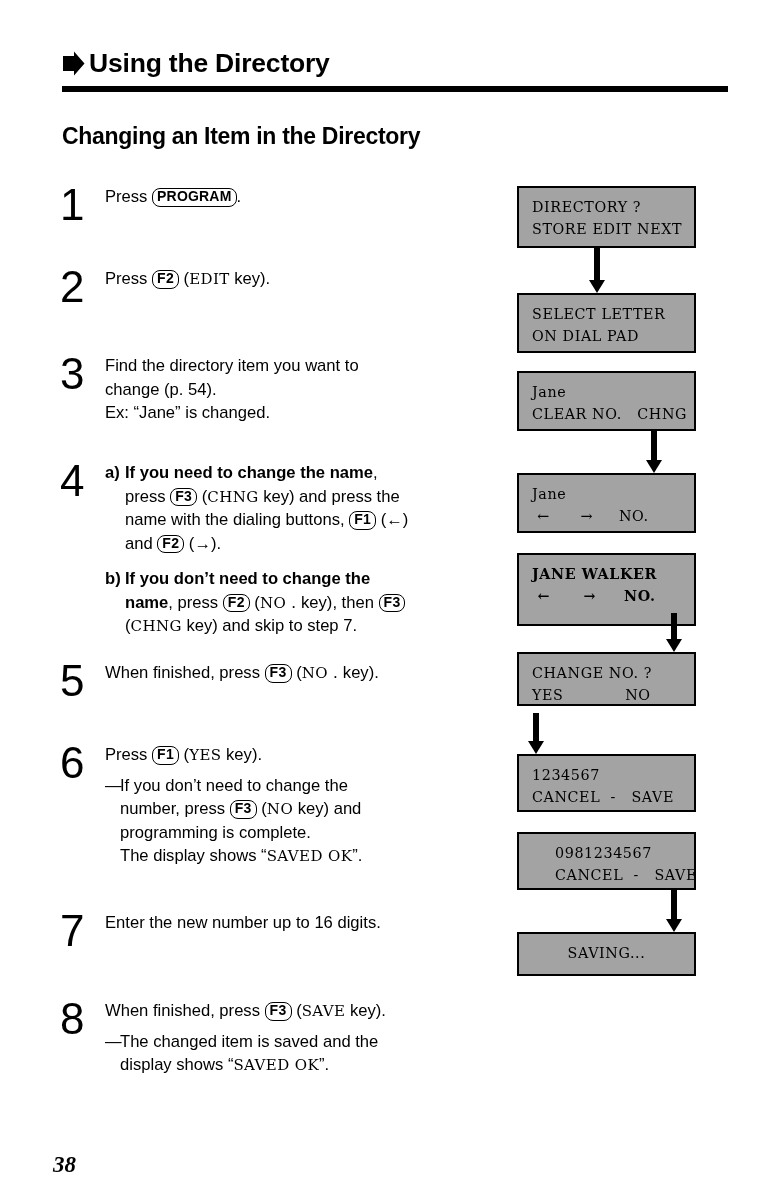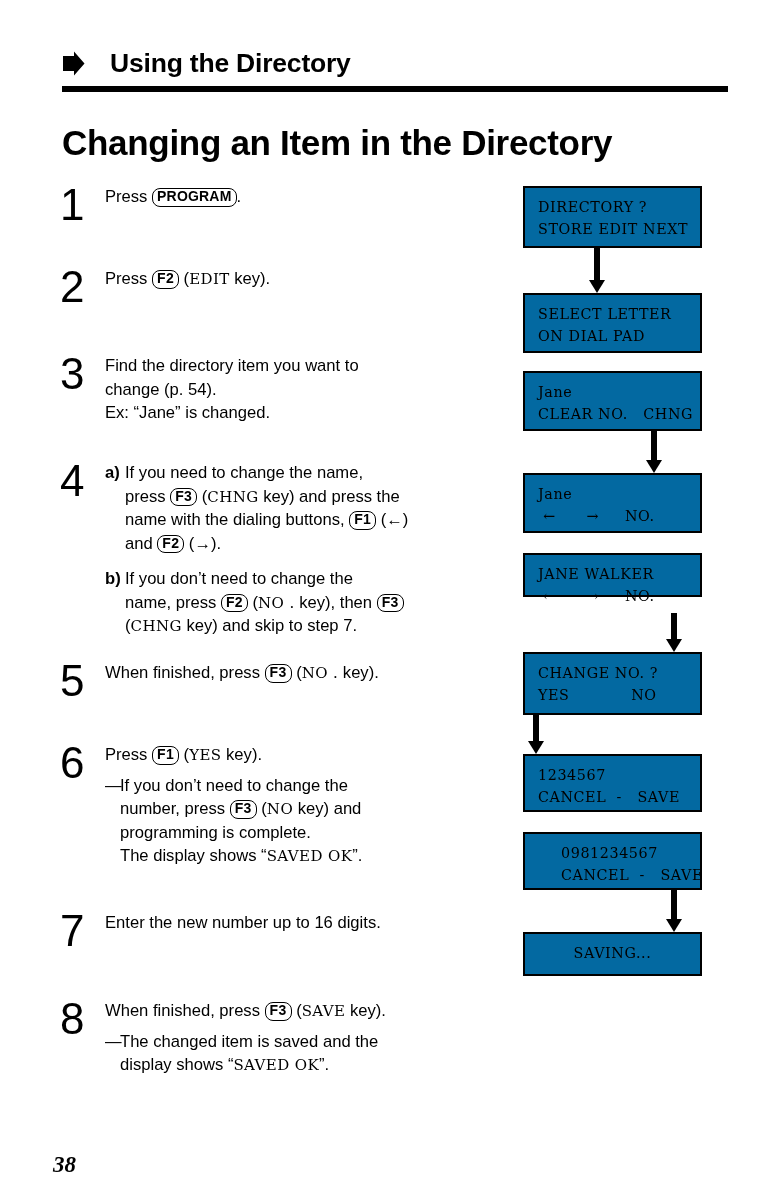--- a/index.html
+++ b/index.html
@@ -20,21 +20,21 @@
   
   .page-header {
     position: absolute;
     left: 62px;
     top: 50px;
     width: 666px;
   }
   .header-row {
     display: flex;
     align-items: center;
-    gap: 25px;
+    gap: 4px;
   }
   .header-bullet {
     width: 23px;
     height: 25px;
     flex: none;
     display: block;
   }
   .header-title {
     font-size: 26.5px;
     font-weight: bold;
@@ -46,21 +46,21 @@
     margin-top: 9px;
     width: 666px;
     height: 6px;
     background: #000;
   }
 
   .section-title {
     position: absolute;
     left: 62px;
     top: 125px;
-    font-size: 35px;
+    font-size: 23px;
     font-weight: bold;
     letter-spacing: -0.3px;
     line-height: 1;
     white-space: nowrap;
   }
 
   
   .steps {
     position: absolute;
     left: 0;
@@ -111,21 +111,21 @@
     display: flex;
     align-items: flex-start;
     margin-top: 9px;
   }
   .dash-marker {
     flex: none;
     width: 15px;
   }
   .dash-text { flex: 1; }
 
-  .b { font-weight: normal; }
+  .b { font-weight: bold; }
 
   
   .keycap {
     display: inline-block;
     border: 1.6px solid #000;
     border-radius: 8px;
     padding: 0px 4px 1px 4px;
     font-size: 14px;
     font-weight: bold;
     line-height: 1.12;
@@ -146,25 +146,25 @@
   
   .flow {
     position: absolute;
     left: 506px;
     top: 0;
     width: 200px;
     height: 1202px;
   }
   .lcd {
     position: absolute;
-    left: 17px;
+    left: 11px;
     width: 179px;
     box-sizing: border-box;
     border: 2.4px solid #000;
-    background: #0369a1;
+    background: #a3a3a3;
     padding: 9px 0 9px 0;
   }
   .lcd-line {
     font-family: "DejaVu Serif", serif;
     font-size: 14.3px;
     letter-spacing: 0.6px;
     line-height: 1.52;
     white-space: pre;
     padding-left: 13px;
   }
@@ -303,25 +303,25 @@
       <div class="lcd-line">ON DIAL PAD</div>
     </div>
     <div class="lcd" style="top: 371px; height: 60px;">
       <div class="lcd-line">Jane</div>
       <div class="lcd-line">CLEAR NO.   CHNG</div>
     </div>
     <div class="lcd" style="top: 473px; height: 60px;">
       <div class="lcd-line">Jane</div>
       <div class="lcd-line"> ←      →     NO.</div>
     </div>
-    <div class="lcd" style="top: 553px; height: 44px;">
+    <div class="lcd" style="top: 553px; height: 73px; font-weight: bold;">
       <div class="lcd-line">JANE WALKER</div>
       <div class="lcd-line"> ←      →     NO.</div>
     </div>
-    <div class="lcd" style="top: 652px; height: 63px;">
+    <div class="lcd" style="top: 652px; height: 54px;">
       <div class="lcd-line">CHANGE NO. ?</div>
       <div class="lcd-line">YES            NO</div>
     </div>
     <div class="lcd" style="top: 754px; height: 58px;">
       <div class="lcd-line">1234567</div>
       <div class="lcd-line">CANCEL  -   SAVE</div>
     </div>
     <div class="lcd" style="top: 832px; height: 58px; padding-left: 23px;">
       <div class="lcd-line">0981234567</div>
       <div class="lcd-line">CANCEL  -   SAVE</div>

